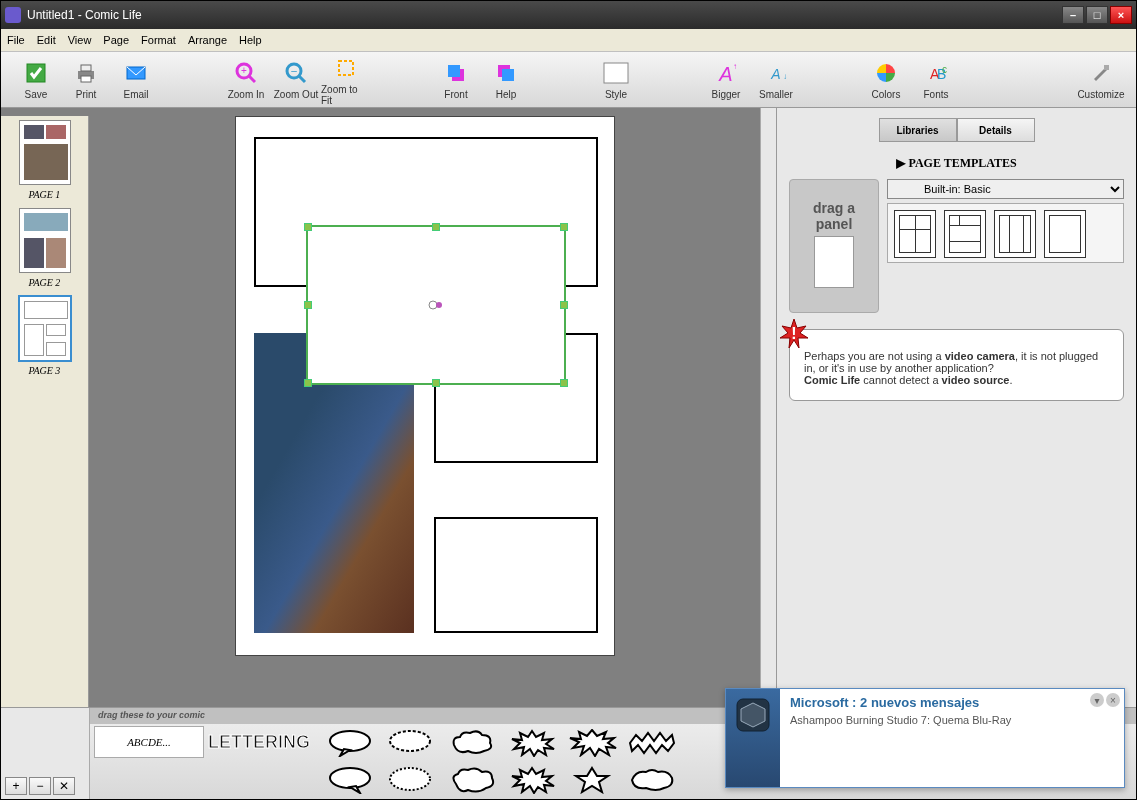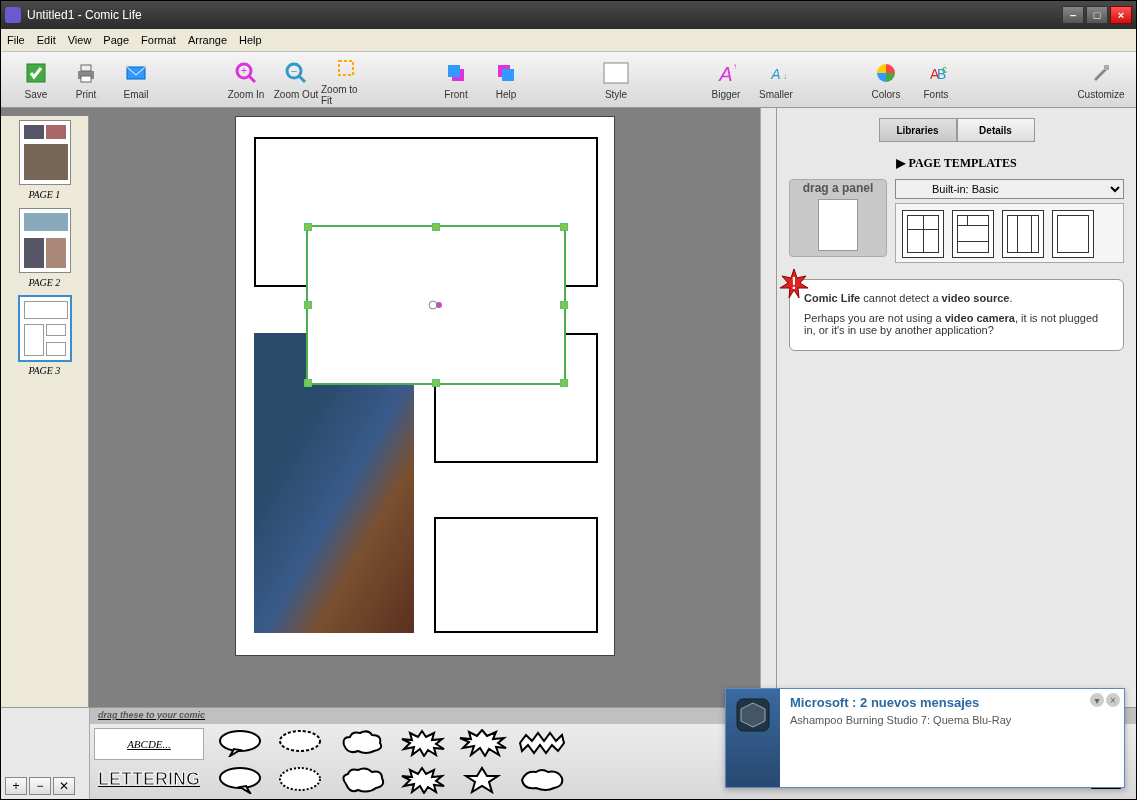--- a/index.html
+++ b/index.html
@@ -28,33 +28,33 @@
 .panel { position:absolute; background:#fff; border:2px solid #000; }
 .selpanel { position:absolute; border:2px solid #4caf50; background:#fff; }
 .handle { position:absolute; width:8px; height:8px; background:#8bc34a; border:1px solid #4c7; }
 .photo { position:absolute; background: linear-gradient(120deg,#2a4a6a 30%,#3a5a8a 55%,#7a5030 70%,#5a3020 100%); }
 .rpanel { width: 360px; background: #e8e8e8; border-left: 1px solid #999; display: flex; flex-direction: column; padding: 4px; }
 .tabs { display: flex; justify-content:center; gap:0; margin:6px auto; }
 .tab { width: 78px; height: 24px; background: linear-gradient(#f5f5f5,#ddd); border:1px solid #999; display:flex;align-items:center;justify-content:center;font-size:10px;font-weight:bold; }
 .tab.active { background: linear-gradient(#e0e0e0,#c8c8c8); }
 .section-title { text-align:center; font-family:"Comic Sans MS",cursive; font-size:12px; font-weight:bold; margin:8px 0; }
 .templaterow { display:flex; align-items:flex-start; gap:8px; padding:0 8px; }
-.dragbox { width:98px; background:#c8c8c8; border:1px solid #aaa; border-radius:4px; text-align:center; padding:1px; font-size:12px; color:#555; font-weight:bold; }
+.dragbox { width:90px; background:#c8c8c8; border:1px solid #aaa; border-radius:4px; text-align:center; padding:20px; font-size:14px; color:#555; font-weight:bold; }
 .dragbox .mini { width:40px;height:52px;background:#fff;border:1px solid #999;margin:4px auto; }
 .tplcol { flex:1; }
 .tplselect { width:100%; height:20px; font-size:11px; border:1px solid #888;padding-left:32px; }
 .tplgrid { height:60px; border:1px solid #aaa; background:#f5f5f5; margin-top:4px; display:flex; gap:8px; padding:6px; overflow:hidden; }
 .tplthumb { width:42px; height:48px; background:#fff; border:1px solid #333; position:relative; flex-shrink:0; }
 .warnbox { margin:16px 8px; border:1px solid #999; background:#fff; border-radius:6px; padding:12px 14px 14px 14px; font-size:11px; color:#333; position:relative; }
 .warnbadge { position:absolute; left:-12px; top:-12px; width:32px; height:32px; }
 .star { fill:#d22; stroke:#800; stroke-width:1; }
 .bottombar { height:92px; background:#e8e8e8; border-top:1px solid #999; display:flex; }
 .addremove { width:88px; display:flex; align-items:flex-end; padding:4px; gap:2px; }
 .squarebtn { width:22px; height:18px; border:1px solid #888; background:linear-gradient(#fafafa,#ddd); display:flex;align-items:center;justify-content:center;font-size:12px; }
-.bubbles { flex:1; background:linear-gradient(#f0f0f0,#d8d8d8); border-left:1px solid #aaa; display:flex; flex-direction:column;text-decoration:underline; }
+.bubbles { flex:1; background:linear-gradient(#f0f0f0,#d8d8d8); border-left:1px solid #aaa; display:flex; flex-direction:column; }
 .dragstrip { height:16px; background:#c0c0c0; font-size:9px; color:#555; font-style:italic; font-weight:bold; padding:2px 8px; }
 .bubblerow { flex:1; display:flex; align-items:center; gap:4px; padding:2px 6px; }
 .textsample { width:110px; height:32px; background:#fff; border:1px solid #aaa; display:flex; align-items:center; justify-content:center; font-family:"Comic Sans MS",cursive; font-size:11px; font-style:italic; }
 .letsample { width:110px; height:32px; display:flex;align-items:center;justify-content:center; font-family:Impact,sans-serif; font-size:18px; font-weight:bold; color:#111; -webkit-text-stroke:1px #fff; }
 .bubble { width:56px; height:30px; display:flex;align-items:center;justify-content:center; }
 .extras { width:60px; display:flex; flex-direction:column; align-items:center; justify-content:space-around; font-family:"Comic Sans MS",cursive; font-size:9px; }
 .notif { position:absolute; right:12px; bottom:12px; width:400px; height:100px; background:#fff; border:1px solid #5a8ac0; box-shadow:0 2px 6px rgba(0,0,0,.3); display:flex; }
 .notif .nside { width:54px; background:linear-gradient(#3a6aa0,#284870); display:flex;align-items:flex-start;justify-content:center;padding-top:6px; }
 .notif .nbody { flex:1; padding:6px 10px; font-size:11px; }
 .notif .ntitle { color:#2a6aa0; font-weight:bold; font-size:13px; }
@@ -313,37 +313,37 @@
                 <div style="position:absolute;inset:4px;border:1px solid #333"></div>
               </div>
           </div>
         </div>
       </div>
       <div class="warnbox">
         <svg class="warnbadge" viewBox="0 0 32 32">
             <polygon class="star" points="16,1 19,10 28,8 22,15 30,20 20,20 21,30 16,22 11,30 12,20 2,20 10,15 4,8 13,10"></polygon>
             <text x="16" y="21" text-anchor="middle" font-size="16" font-weight="bold" fill="#fff">!</text>
           </svg>
+        <p style="margin-top:8px"><span>Perhaps you are not using a </span><b>video camera</b><span>, it is not plugged in, or it's in use by another application?</span></p>
         <p><b>Comic Life</b><span> cannot detect a </span><b>video source</b><span>.</span></p>
-        <p style="margin-top:8px"><span>Perhaps you are not using a </span><b>video camera</b><span>, it is not plugged in, or it's in use by another application?</span></p>
       </div>
     </div>
 
   </div>
 
   <div class="bottombar">
     <div class="addremove">
       <div class="squarebtn">+</div>
       <div class="squarebtn">−</div>
       <div class="squarebtn">✕</div>
     </div>
     <div class="bubbles">
       <div class="dragstrip">drag these to your comic</div>
       <div style="flex:1;display:flex">
-        <div style="display:flex;flex-direction:column;justify-content:space-around;padding:2px 4px">
+        <div style="display:flex;flex-direction:row;justify-content:space-around;padding:2px 4px">
           <div class="textsample">ABCDE...</div>
           <div class="letsample">LETTERING</div>
         </div>
         <div style="flex:1;display:flex;flex-direction:column">
           <div class="bubblerow">
             <div class="bubble">
                 <svg width="52" height="28">
                   <ellipse cx="24" cy="12" rx="20" ry="10" fill="#fff" stroke="#000" stroke-width="2"></ellipse>
                   <path d="M18 20 L14 27 L24 21 Z" fill="#fff" stroke="#000" stroke-width="2"></path>
                 </svg>

